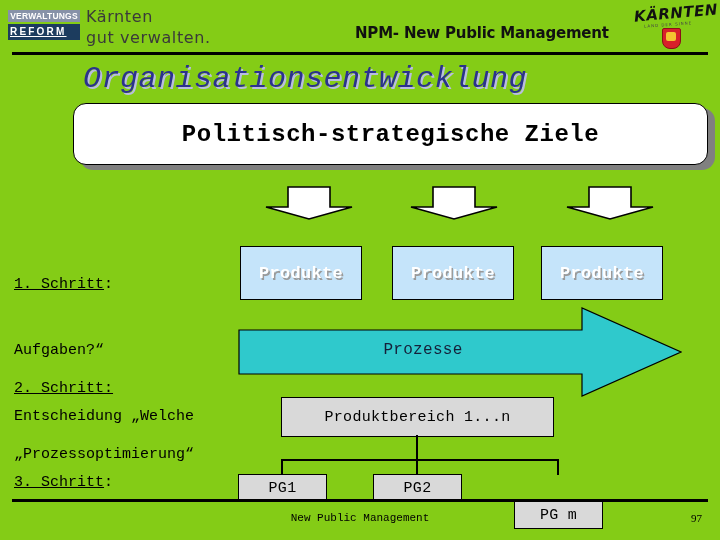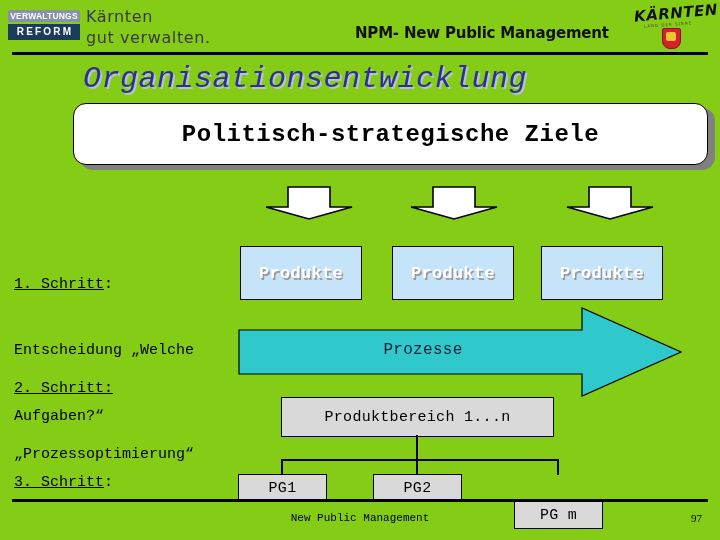--- a/index.html
+++ b/index.html
@@ -43,24 +43,24 @@
     padding: 1px 0 1px 0;
     line-height: 10px;
   }
   .badge-bot {
     background: #1c3c5e;
     color: #ffffff;
     font-family: "Liberation Sans", sans-serif;
     font-weight: bold;
     font-size: 10px;
     letter-spacing: 2.2px;
-    text-align: center;
     margin-top: 2px;
     padding: 2px 0 2px 2px;
     line-height: 12px;
+    text-decoration: underline;
   }
   .hdr-logo-words {
     position: absolute;
     left: 78px;
     top: -2px;
     color: #3a3a3a;
     font-family: "DejaVu Sans", sans-serif;
     font-size: 16px;
     letter-spacing: 0.6px;
     line-height: 21px;
@@ -347,22 +347,22 @@
 
   <div class="proz-arrow">
     <svg width="444" height="90" viewBox="0 0 444 90">
       <polygon points="1,23 344,23 344,1 443,45 344,89 344,67 1,67" fill="#2fc9cc" stroke="#000000" stroke-width="1.2"></polygon>
     </svg>
   </div>
   <div class="proz-text">Prozesse</div>
 
   <div class="step" style="left:14px; top:230px;">
     <div><u>1. Schritt</u><span>:</span></div>
+    <div>Aufgaben?“</div>
     <div>Entscheidung „Welche</div>
-    <div>Aufgaben?“</div>
   </div>
 
   <div class="step" style="left:14px; top:334px;">
     <div><u>2. Schritt:</u></div>
     <div>„Prozessoptimierung“</div>
   </div>
 
   <div class="step" style="left:14px; top:428px;">
     <div><u>3. Schritt</u><span>:</span></div>
     <div>„Organisations-</div>

